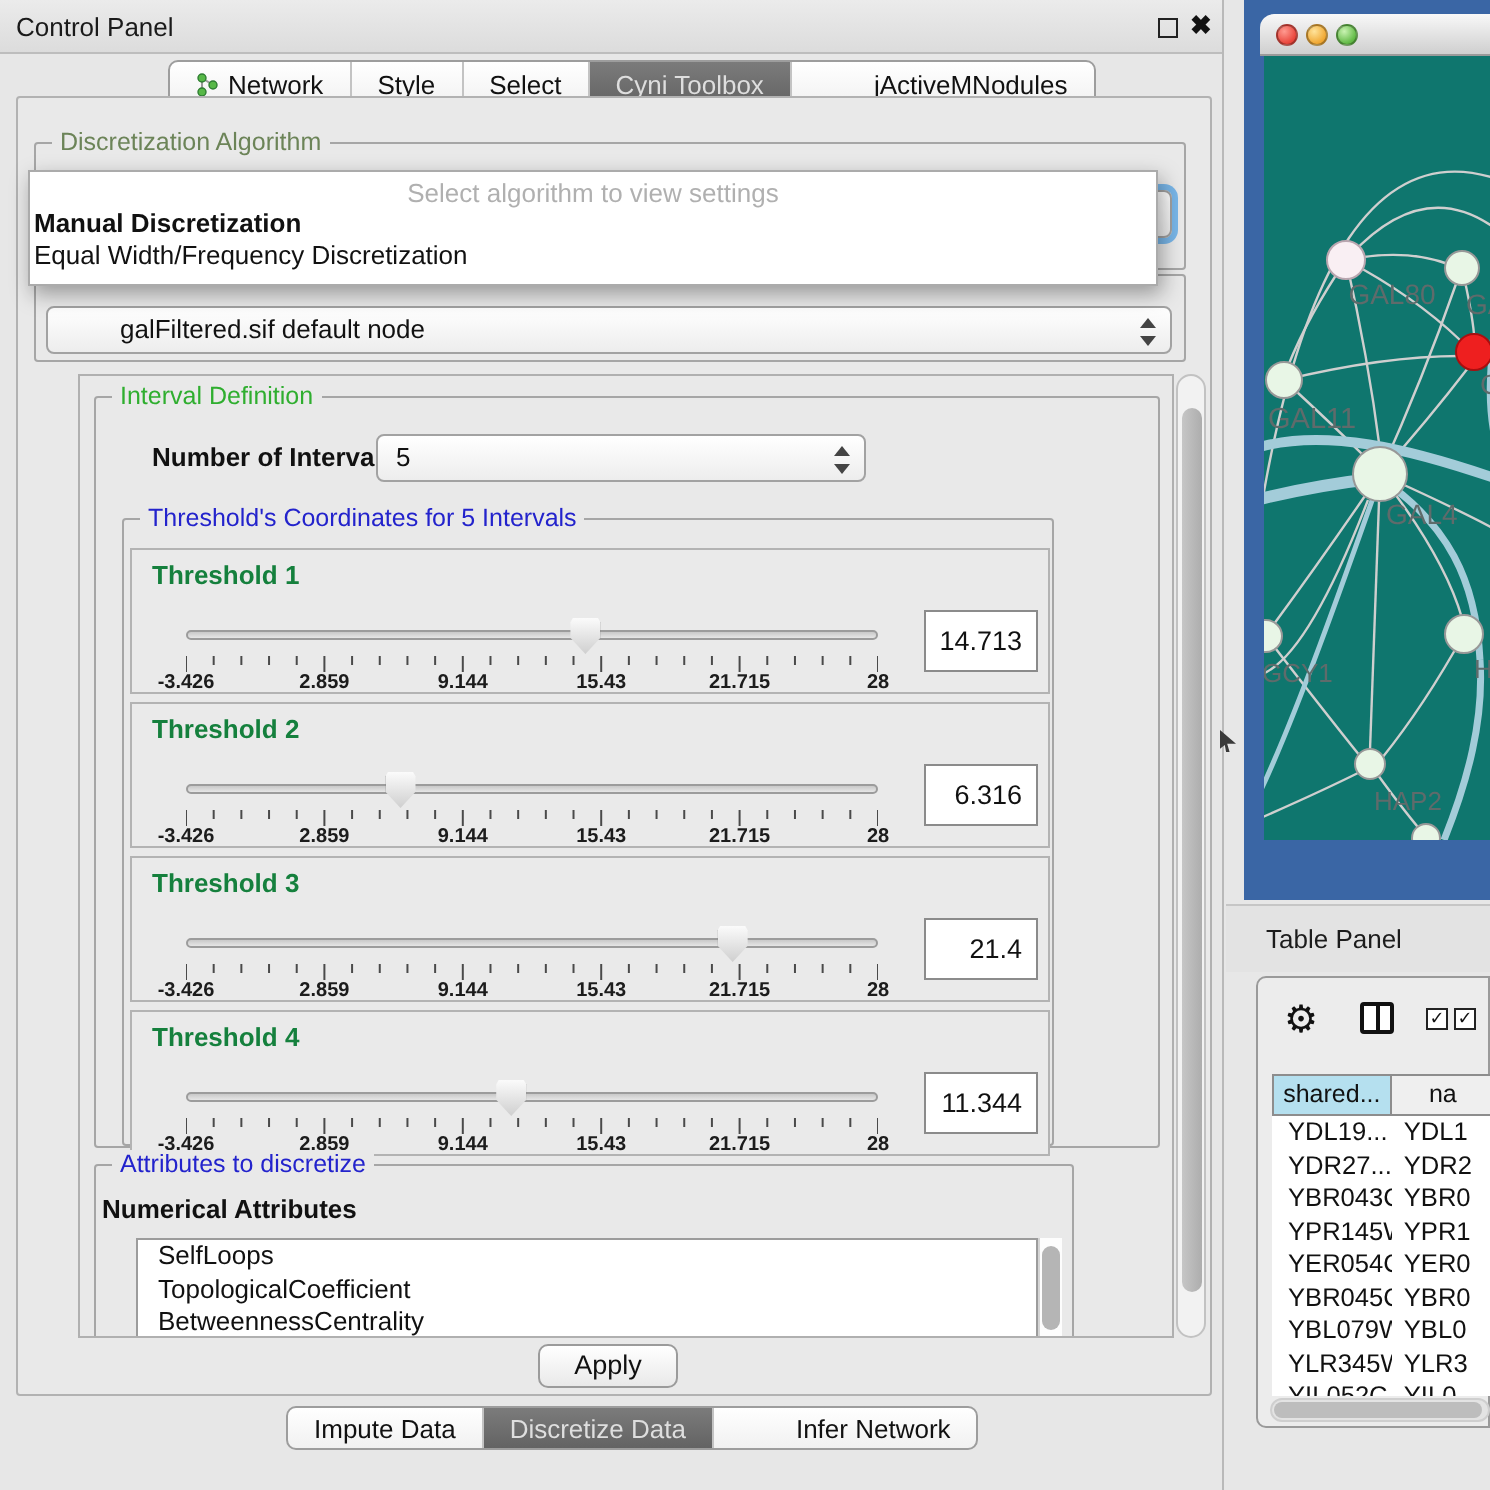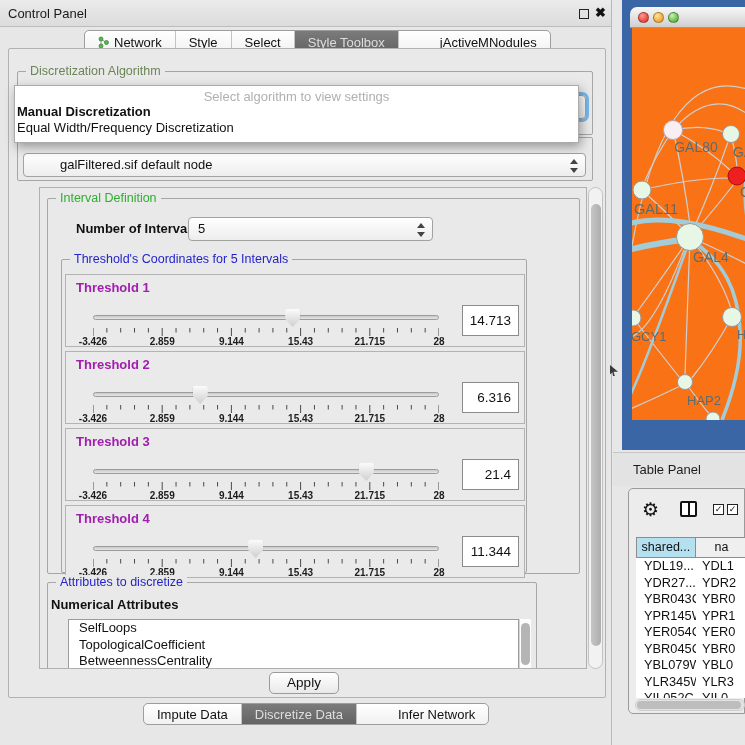--- a/index.html
+++ b/index.html
@@ -46,21 +46,21 @@
   .alg-item.hl { font-weight:bold; }
 
   
   .viewport { position:absolute; left:30px; top:138px; width:548px; height:482px; background:#e9e9e9; border:1px solid #b0b0b0; overflow:hidden; }
   .vscroll { position:absolute; left:579px; top:138px; width:15px; height:482px; background:#f2f2f2; border:1px solid #c2c2c2; border-radius:8px; }
   .vscroll .thumb { position:absolute; left:1.5px; top:16px; width:10px; height:442px; background:linear-gradient(90deg,#c6c6c6,#adadad); border-radius:6px; }
 
   
   .num-label { position:absolute; font-weight:bold; font-size:13px; }
   .th-row { position:absolute; left:3px; width:460px; height:73px; background:#eaeaea; border:1px solid #b3b3b3; }
-  .th-title { position:absolute; left:10px; top:5px; font-size:13px; font-weight:bold; color:#a21caf; }
+  .th-title { position:absolute; left:10px; top:5px; font-size:13px; font-weight:bold; color:#15803d; }
   .slider { position:absolute; left:27px; top:34px; width:346px; height:36px; }
   .sl-track { position:absolute; left:0; top:6px; width:346px; height:5px; border:1px solid #9c9c9c; border-radius:3px; background:linear-gradient(#c9c9c9,#e6e6e6); }
   .sl-handle { position:absolute; top:0; width:15px; height:18px; background:linear-gradient(#fbfbfb,#cfcfcf); clip-path:polygon(8% 0,92% 0,100% 12%,100% 55%,50% 100%,0 55%,0 12%); filter:drop-shadow(0 0 1px #777); }
   .sl-ticks { position:absolute; left:0; top:19px; }
   .sl-label { position:absolute; top:27px; transform:translateX(-50%); font-size:10px; font-weight:bold; color:#1c1c1c; white-space:nowrap; }
   .th-value { position:absolute; left:396px; top:30px; width:57px; height:31px; background:#fff; border:1px solid #8b8b8b; font-size:13.5px; line-height:29px; text-align:right; padding-right:7px; }
 
   
   .attr-label { position:absolute; font-weight:bold; font-size:13px; }
   .attr-list { position:absolute; background:#fff; border:1px solid #9c9c9c; overflow:hidden; }
@@ -70,21 +70,21 @@
 
   .apply-btn { position:absolute; left:260px; top:623px; width:70px; height:22px; background:linear-gradient(#ffffff,#e9e9e9); border:1px solid #9b9b9b; border-radius:5px; font-size:13.5px; text-align:center; line-height:20px; }
 
   
   .net-frame { position:absolute; left:622px; top:0; width:123px; height:450px; background:linear-gradient(90deg,#2f5globalthis; ) ; background:#3a66a5; }
   .mac-titlebar { position:absolute; left:8px; top:7px; width:120px; height:21px; background:linear-gradient(#f8f8f8,#cfcfcf); border-bottom:1px solid #9a9a9a; border-top-left-radius:7px; }
   .light { position:absolute; top:5px; width:11px; height:11px; border-radius:50%; border:0.5px solid rgba(0,0,0,.3); }
   .light.red { left:8px;  background:radial-gradient(circle at 35% 30%, #ff9a90, #e9463c 70%); }
   .light.yel { left:23px; background:radial-gradient(circle at 35% 30%, #ffe39a, #f0a833 70%); }
   .light.grn { left:38px; background:radial-gradient(circle at 35% 30%, #c9f3b2, #62ba46 70%); }
-  .net-canvas { position:absolute; left:10px; top:28px; width:113px; height:392px; background:#f97316; overflow:hidden; }
+  .net-canvas { position:absolute; left:10px; top:28px; width:113px; height:392px; background:#0f766e; overflow:hidden; }
 
   
   .tp-header { position:absolute; left:613px; top:452px; width:132px; height:34px; background:#e3e3e3; border-top:1px solid #c6c6c6; }
   .tp-title { position:absolute; left:20px; top:9px; font-size:13px; color:#1c1c1c; }
   .tp-window { position:absolute; left:628px; top:488px; width:117px; height:226px; background:#ececec; border:1px solid #9a9a9a; border-radius:5px 0 0 5px; }
   .tp-toolbar { position:absolute; left:0; top:0; width:100%; height:46px; }
   .gear-ic { position:absolute; left:13px; top:9px; font-size:19px; color:#111; }
   .col-ic { position:absolute; left:51px; top:12px; width:17px; height:16px; background:#fff; border:2px solid #111; border-radius:2px; }
   .col-ic:before { content:""; position:absolute; left:5.5px; top:0; width:2px; height:12px; background:#111; }
   .cb-ic { position:absolute; top:15px; width:11px; height:11px; border:1.6px solid #222; background:#fff; font-size:9px; line-height:9px; text-align:center; }
@@ -125,21 +125,21 @@
           </svg>
           <span>Network</span>
         </span>
         <span class="seg-item">
           <span>Style</span>
         </span>
         <span class="seg-item">
           <span>Select</span>
         </span>
         <span class="seg-item sel">
-          <span>Style Toolbox</span>
+          <span>Cyni Toolbox</span>
         </span>
         <span class="seg-item">
           <span>jActiveMNodules</span>
         </span>
       </div>
 
     <div class="cp-body">
 
       <div class="group" style="left:8px;top:22px;width:576px;height:64px;">
         <span class="group-title t-olive">Discretization Algorithm</span>

